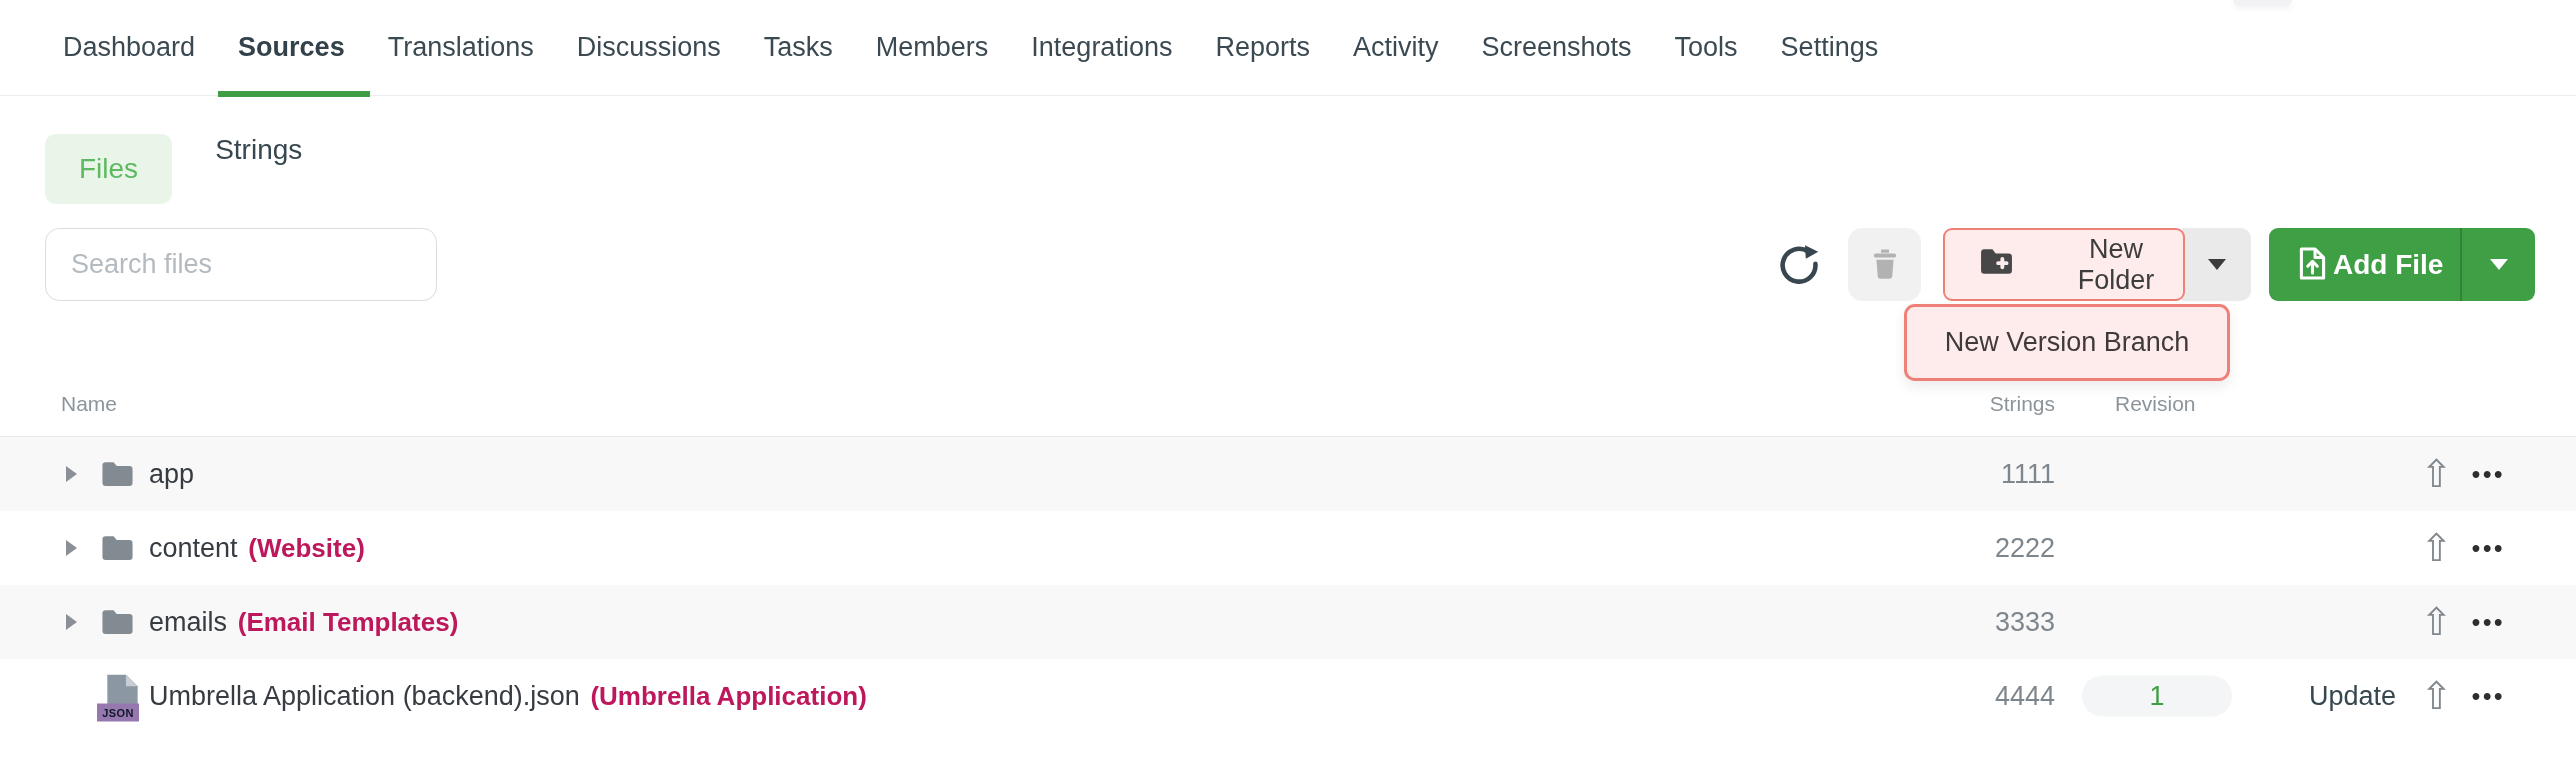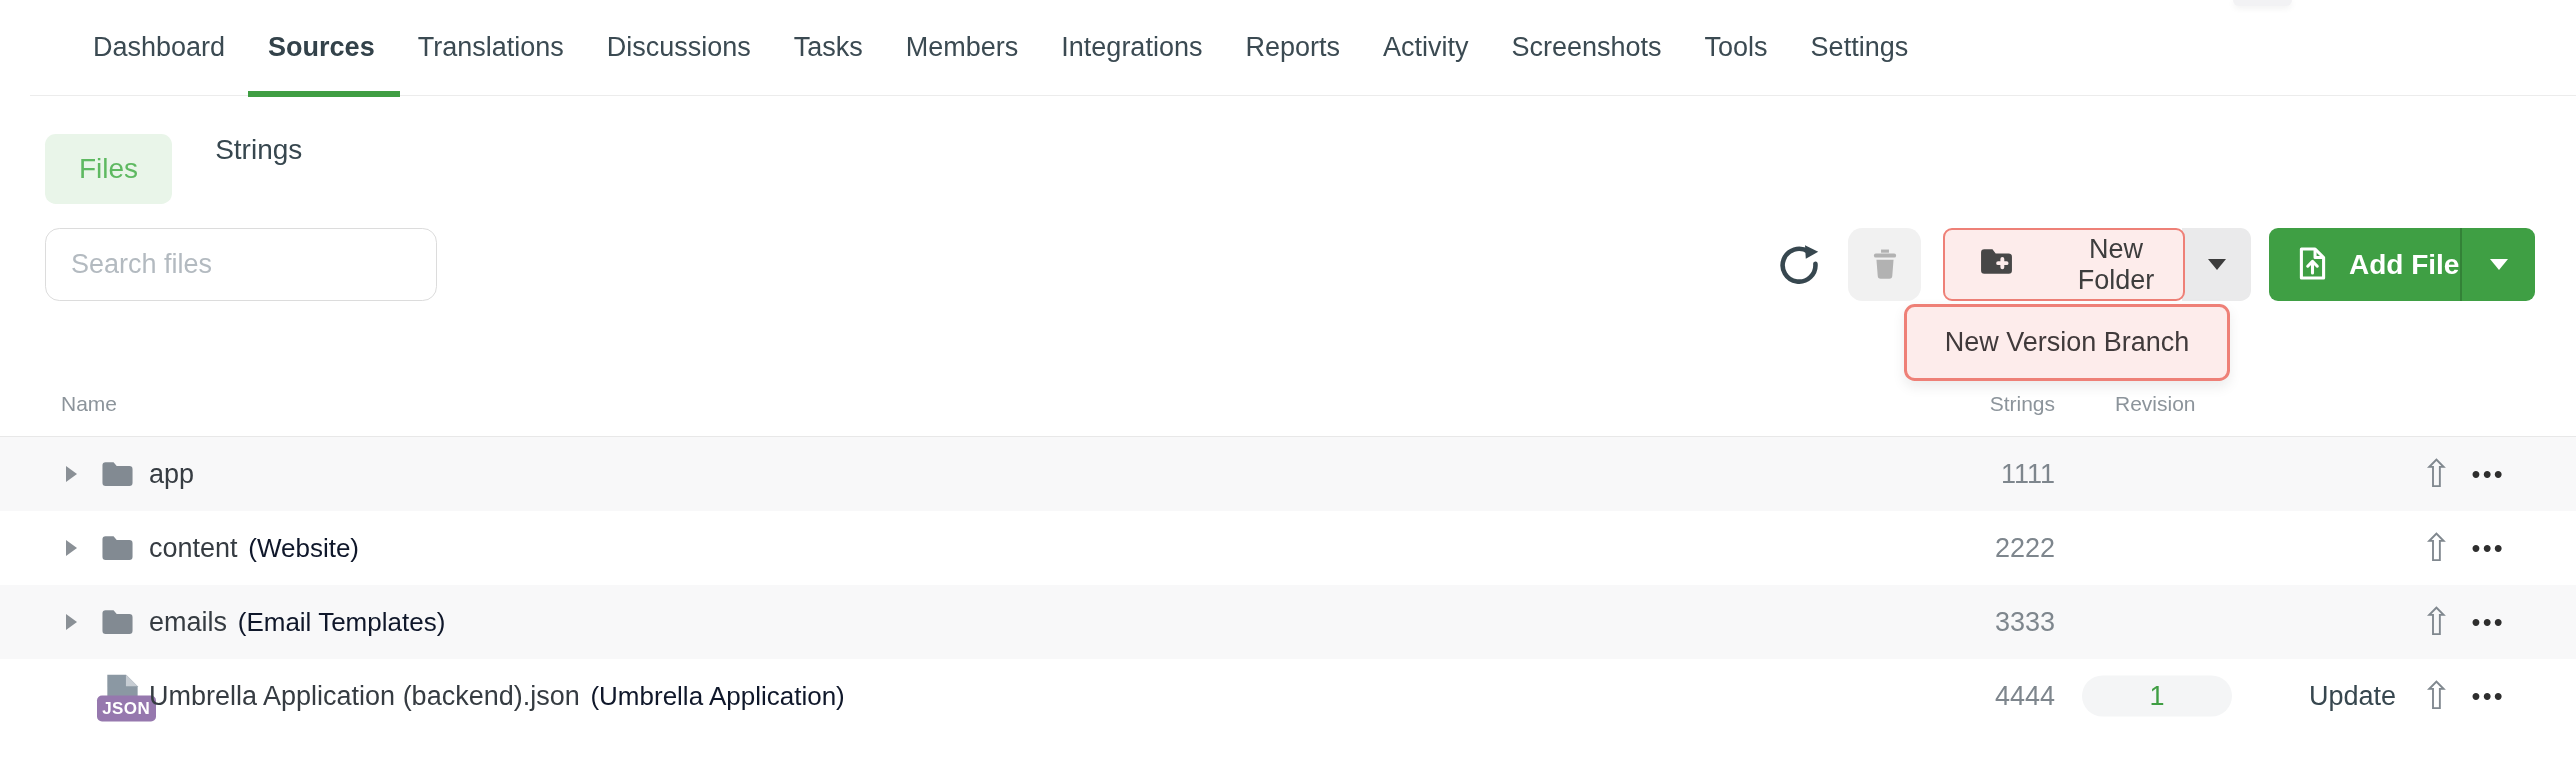--- a/index.html
+++ b/index.html
@@ -5,21 +5,21 @@
   * { margin:0; padding:0; box-sizing:border-box; }
   html,body { width:2576px; height:764px; background:#fff; font-family:"Liberation Sans", sans-serif; }
   .page { position:relative; width:2576px; height:764px; background:#fff; overflow:hidden; }
 
   
   .top-artifact { position:absolute; left:2233px; top:0; width:59px; height:6.3px;
     background:#f2f2f4; border-radius:0 0 9px 9px; box-shadow:0 1.8px 7.2px rgba(0,0,0,.07); }
 
   
   nav { position:absolute; top:0; left:0; right:0; height:96px;
-    border-bottom:1.8px solid #ececec; display:flex; align-items:stretch; padding-left:63px;margin-left:30px; }
+    border-bottom:1.8px solid #ececec; display:flex; align-items:stretch; padding-left:63px; }
   .nav-item { position:relative; display:flex; align-items:center; margin-right:43px;
     font-size:27px; color:#3b4a52; cursor:pointer; text-decoration:none; white-space:nowrap; }
   .nav-item.active { font-weight:700; color:#33424a; }
   .nav-item.active::after { content:""; position:absolute; left:-19.7px; right:-25px; bottom:-1.8px;
     height:5.4px; background:#3f9e43; }
 
   
   .subtabs { position:absolute; top:134px; left:45px; height:70px; display:flex; }
   .tab-files { height:70px; padding:0 34px; display:flex; align-items:center; border-radius:10.7px;
     background:#e9f5e9; color:#5eb961; font-size:28px; cursor:pointer; }
@@ -41,21 +41,21 @@
   .newfolder-caret-seg { position:absolute; left:2182px; top:0; width:69px; height:73px;
     background:#eaeaeb; border:none; border-radius:0 10.7px 10.7px 0; cursor:pointer;
     display:flex; align-items:center; justify-content:center; }
   .newfolder-main { position:absolute; left:1943px; top:0; width:242px; height:73px;
     background:#fdeceb; border:2.7px solid #ee8077; border-radius:9px; cursor:pointer;
     display:flex; align-items:center; justify-content:center; gap:33px;
     font-size:27px; color:#3d3d3d; z-index:2; font-family:"Liberation Sans", sans-serif;padding-left:32px; }
 
   .addfile-btn { position:absolute; left:2269px; top:0; width:266px; height:73px;
     background:#3f9f44; border:none; border-radius:9px; cursor:pointer;
-    display:flex; align-items:center; padding-left:23px; gap:16px; }
+    display:flex; align-items:center; padding-left:23px; }
   .addfile-label { color:#fff; font-size:28px; font-weight:700; font-family:"Liberation Sans", sans-serif; }
   .addfile-divider { position:absolute; right:73px; top:0; bottom:0; width:1.8px; background:rgba(0,0,0,.18); }
   .addfile-caret-zone { position:absolute; right:0; top:0; width:73px; height:73px;
     display:flex; align-items:center; justify-content:center; }
 
   .caret-down { width:0; height:0; border-left:9.8px solid transparent;
     border-right:9.8px solid transparent; border-top:11.6px solid #3c3c3c; }
   .caret-down.white { border-top-color:#fff; }
 
   
@@ -75,25 +75,25 @@
   .ftable { position:absolute; top:436px; left:0; right:0; border-top:0.9px solid #e8e8e8; }
   .frow { position:relative; height:74px; background:#fff; }
   .frow.alt { background:#f8f8f9; }
   .cell { position:absolute; top:50%; transform:translateY(-50%); }
 
   .expander { left:66px; width:0; height:0; border-top:8px solid transparent;
     border-bottom:8px solid transparent; border-left:11.6px solid #8a9096; cursor:pointer; }
   .folder-ico { left:97px; line-height:0; }
   .file-ico { left:104px; width:36px; height:43px; }
   .file-ico svg { display:block; }
-  .json-badge { position:absolute; left:-7.2px; bottom:-3.6px; background:#9678ae; color:#ffffff;
-    font-size:17px; font-weight:700; padding:2.7px 5.4px; border-radius:5px; letter-spacing:0.4px; }
+  .json-badge { position:absolute; left:-7.2px; bottom:-3.6px; background:#9678ae; color:#0f172a;
+    font-size:11px; font-weight:700; padding:2.7px 5.4px; border-radius:0; letter-spacing:0.4px; }
 
   .rowname { left:149px; font-size:27px; color:#363c42; white-space:nowrap; cursor:pointer; }
-  .rownote { font-size:26px; color:#0f172a; margin-left:10.7px; font-weight:400; }
+  .rownote { font-size:26px; color:#be185d; margin-left:10.7px; font-weight:700; }
 
   .strings-count { right:521px; font-size:27px; color:#7e868d; }
   .rev-pill { left:2082px; width:150px; height:41px; background:#f4f5f6; border-radius:20.6px;
     display:flex; align-items:center; justify-content:center; font-size:27px; color:#3f9e43; }
   .update-link { left:2309px; font-size:27px; color:#37474f; cursor:pointer; }
 
   .upload-ico { left:2415px; width:43px; text-align:center; font-size:38px; color:#80888f;
     cursor:pointer; line-height:1; }
   .more-ico { left:2465px; width:47px; text-align:center; cursor:pointer; color:#2e2e2e;
     font-size:24px; font-weight:700; letter-spacing:2.7px; }

